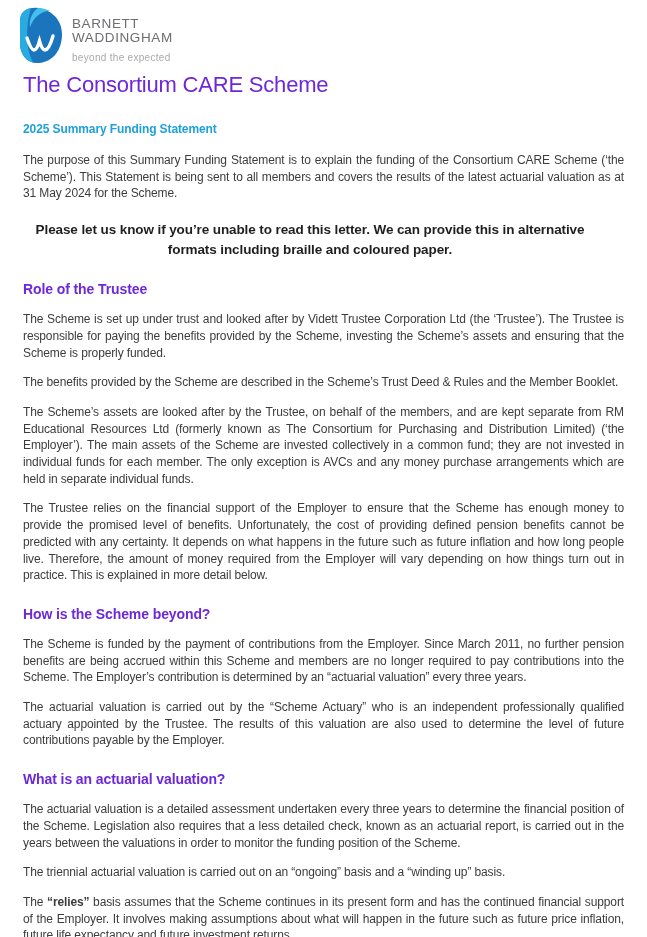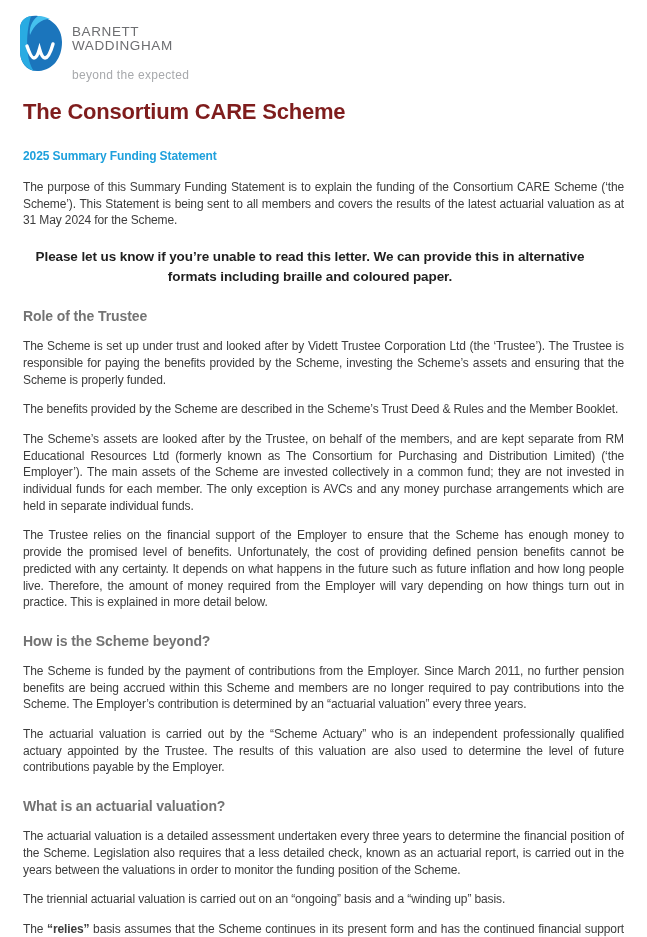--- a/index.html
+++ b/index.html
@@ -4,63 +4,63 @@
 <style>
   * { margin: 0; padding: 0; box-sizing: border-box; }
   html, body { background: #ffffff; }
   .page {
     position: relative;
     width: 647px;
     height: 937px;
     background: #ffffff;
     font-family: "Liberation Sans", sans-serif;
     color: #3c3c3c;
-    padding: 15px 23px 0 23px;
+    padding: 7px 23px 0 23px;
     overflow: hidden;
   }
   
   .logo-row { display: flex; align-items: flex-start; margin-left: -6px; }
   .logo-mark { width: 46px; height: 58px; display: block; }
   .logo-text { margin-left: 9px; margin-top: 10px; }
   .logo-name {
     font-size: 13.5px;
     line-height: 13.5px;
     letter-spacing: 0.6px;
     color: #6d6e71;
     font-weight: 400;
   }
   .logo-tagline {
-    margin-top: 16px;
-    font-size: 12px;
+    margin-top: 8px;
+    font-size: 10px;
     color: #a7a9ac;
     letter-spacing: 0.3px;
   }
   
   .doc-title {
-    margin-top: 17px;
+    margin-top: 7px;
     font-size: 22px;
     line-height: 26px;
-    font-weight: 700;
-    color: #7f1d1d;
+    font-weight: 400;
+    color: #6d28d9;
     letter-spacing: -0.2px;
   }
   .doc-subtitle {
     margin-top: 22px;
     font-size: 12px;
     line-height: 19px;
     font-weight: 700;
     color: #1ea0dc;
     letter-spacing: -0.1px;
   }
   .section-heading {
     margin-top: 22px;
     font-size: 14px;
     line-height: 17px;
     font-weight: 700;
-    color: #737373;
+    color: #6d28d9;
     letter-spacing: -0.1px;
   }
   
   .para {
     margin-top: 13px;
     font-size: 12px;
     line-height: 16.7px;
     text-align: justify;
     color: #3c3c3c;
     letter-spacing: -0.12px;

